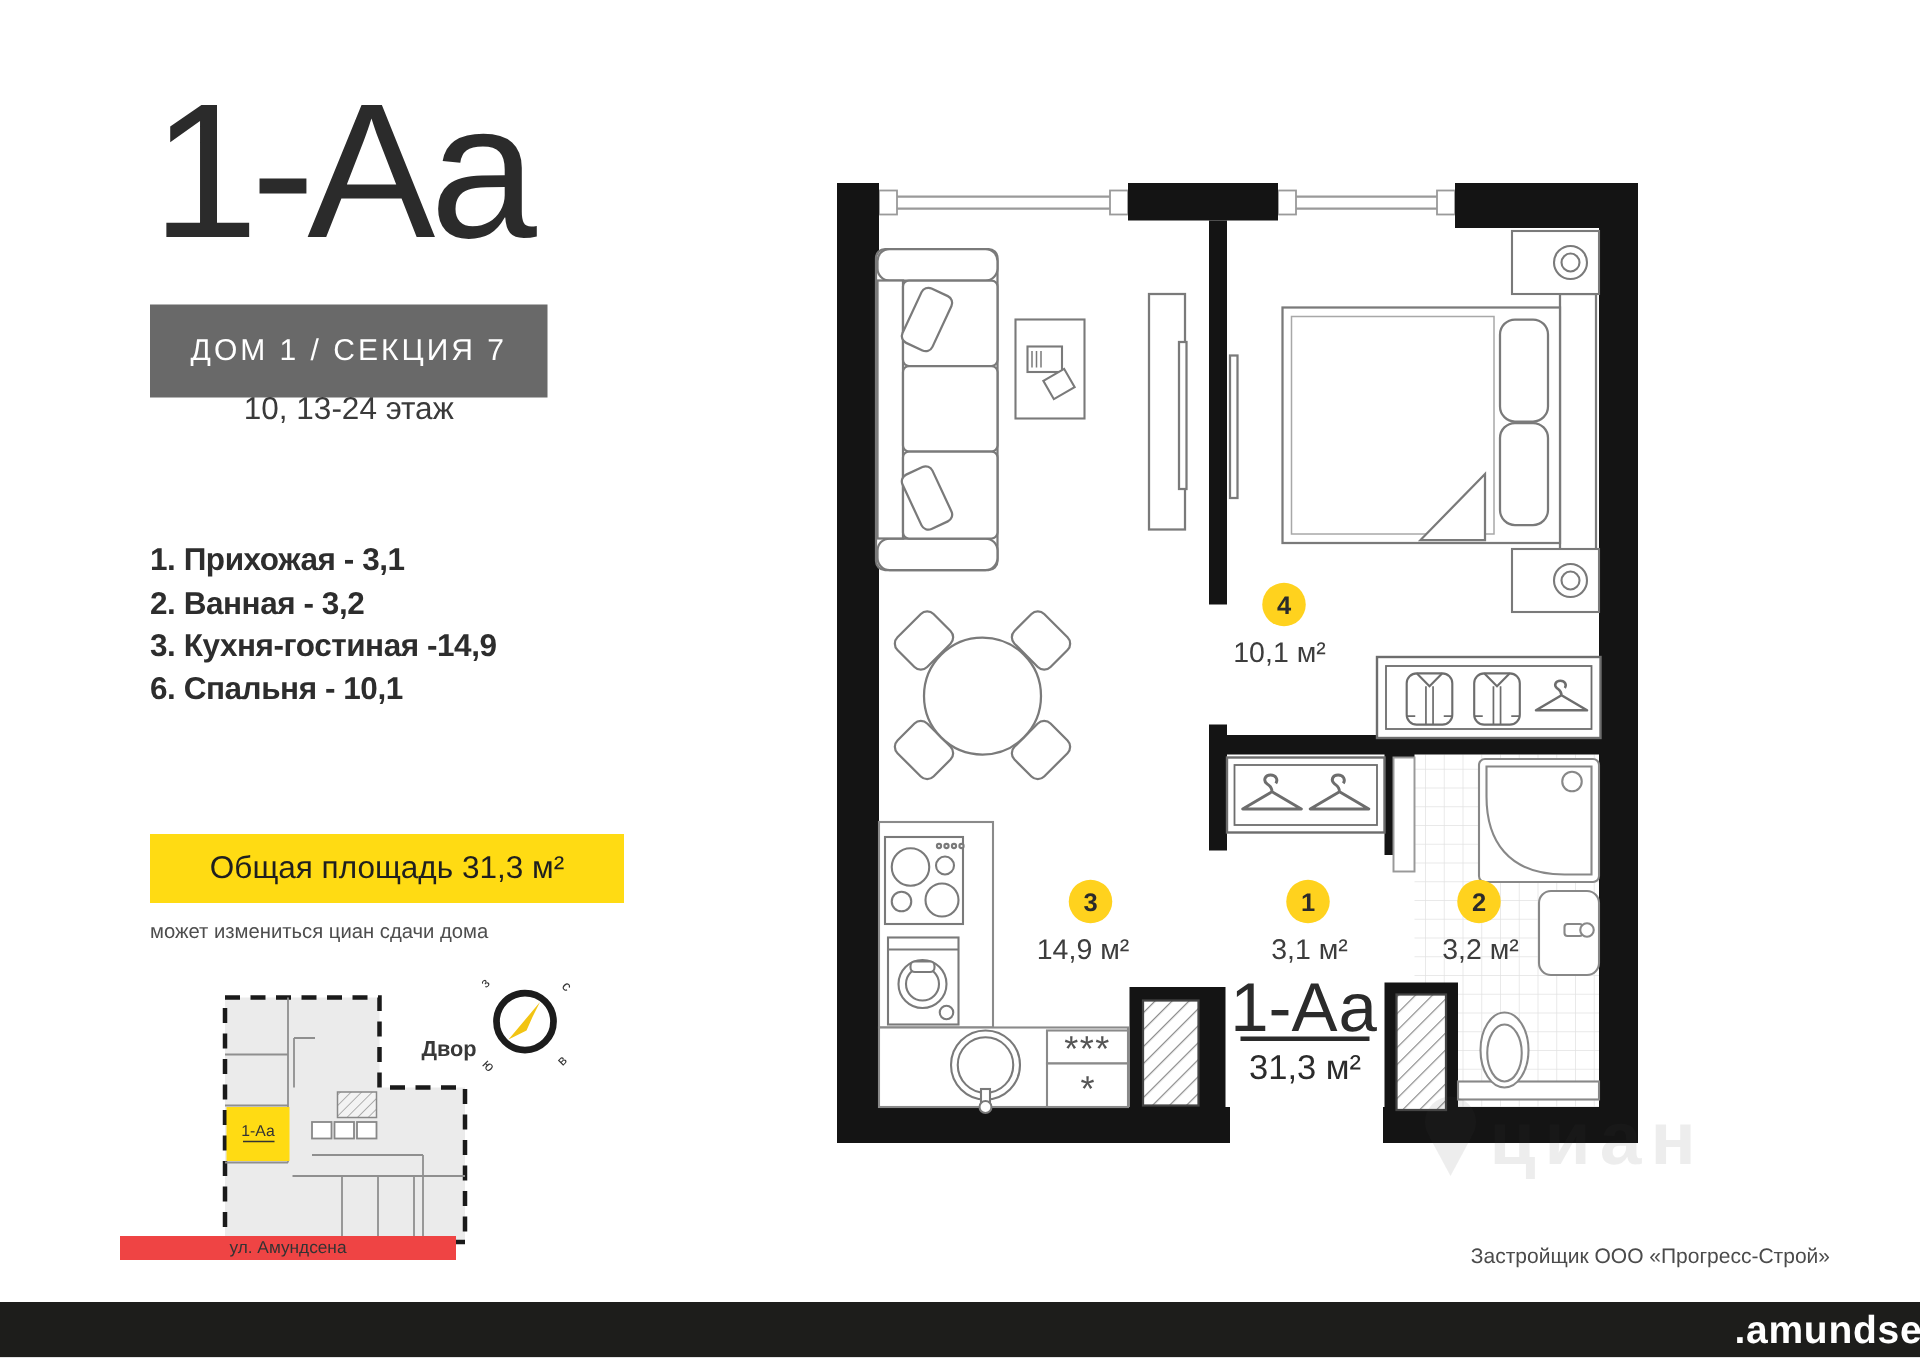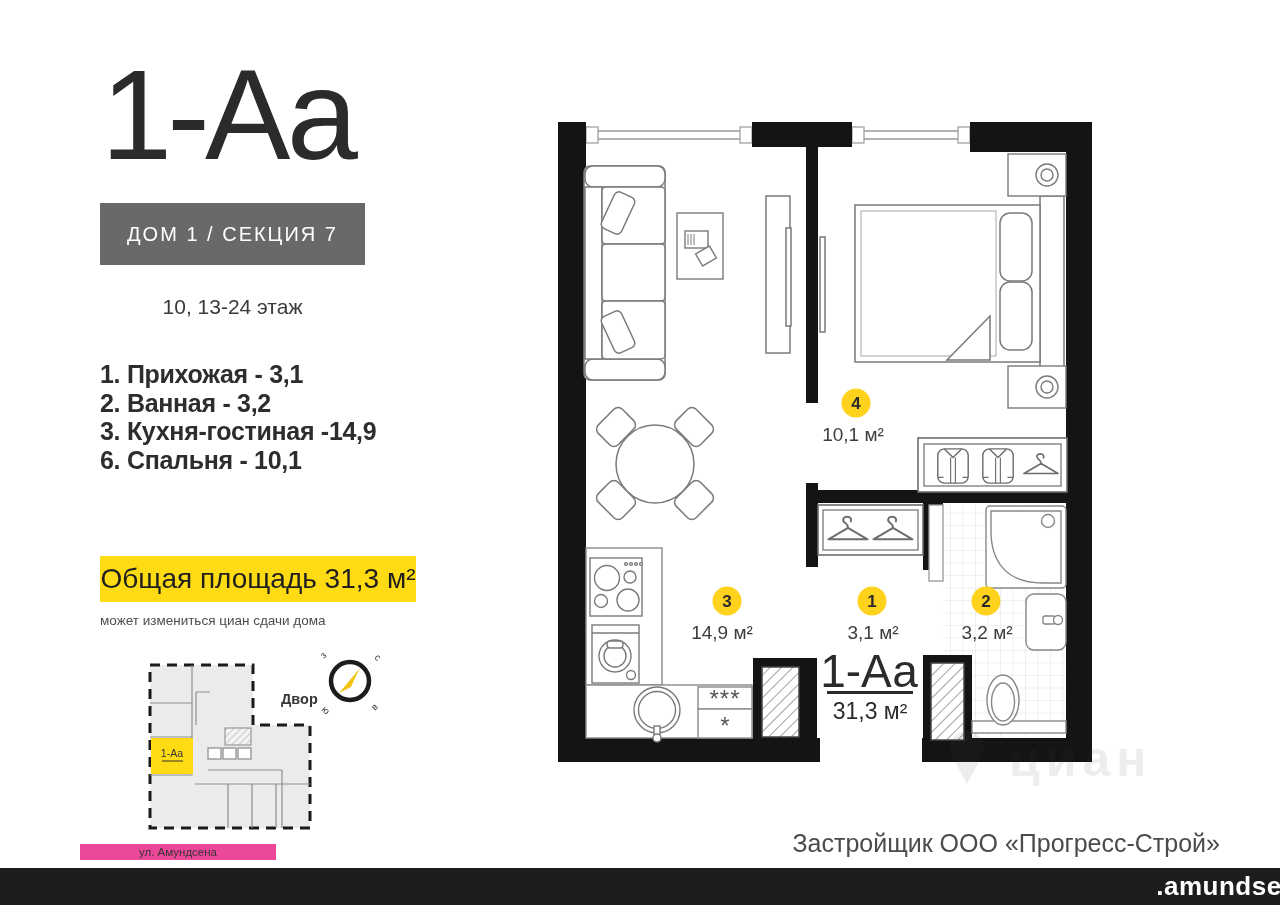--- a/index.html
+++ b/index.html
@@ -5,36 +5,36 @@
   html,body{margin:0;padding:0;background:#fff;}
   .page{position:relative;width:1280px;height:905px;background:#ffffff;overflow:hidden;
         font-family:"Liberation Sans", sans-serif;color:#2b2b2b;}
   .abs{position:absolute;}
 
   
   .big-title{left:82px;top:48px;width:290px;text-align:center;font-size:128px;line-height:1.05;
              font-weight:400;letter-spacing:-5px;color:#2b2b2b;}
   .gray-box{left:100px;top:203px;width:265px;height:62px;background:#696969;display:flex;
             align-items:center;justify-content:center;color:#fff;font-size:20px;letter-spacing:2px;}
-  .floors{left:100px;top:261px;width:265px;text-align:center;font-size:21px;color:#3a3a3a;margin-top:34px;}
-  .room-list{left:100px;top:360px;font-size:25px;font-weight:700;line-height:28.5px;color:#2d2d2d;letter-spacing:-0.3px;}
+  .floors{left:100px;top:261px;width:265px;text-align:center;font-size:21px;color:#3a3a3a;}
+  .room-list{left:100px;top:360px;font-size:21px;font-weight:700;line-height:28.5px;color:#2d2d2d;letter-spacing:-0.3px;}
   .yellow-box{left:100px;top:556px;width:316px;height:46px;background:#FFDB13;display:flex;
-              align-items:center;justify-content:center;font-size:28px;color:#1f1f1f;}
+              align-items:center;justify-content:center;font-size:21px;color:#1f1f1f;}
   .note{left:100px;top:612px;width:330px;font-size:13.5px;line-height:17.5px;color:#4d4d4d;}
 
-  .street-bar{left:80px;top:844px;width:196px;height:16px;background:#ec4899;display:flex;
+  .street-bar{left:80px;top:824px;width:224px;height:16px;background:#ef4444;display:flex;
               align-items:center;justify-content:center;font-size:11.5px;color:#333;}
 
-  .developer{left:760px;top:829px;width:460px;text-align:right;font-size:25px;color:#4b4b4b;}
+  .developer{left:760px;top:829px;width:460px;text-align:right;font-size:14px;color:#4b4b4b;}
   .footer{left:0;top:868px;width:1280px;height:37px;background:#1D1D1B;display:flex;
           align-items:center;justify-content:flex-end;padding-left:48px;}
   .brand{color:#ffffff;font-size:26px;font-weight:700;margin-right:30px;letter-spacing:0.5px;}
 
   .watermark{left:945px;top:728px;display:flex;align-items:center;opacity:0.09;pointer-events:none;}
-  .watermark span{font-size:50px;font-weight:700;letter-spacing:6px;color:#444;margin-left:20px;}
+  .watermark span{font-size:50px;font-weight:700;letter-spacing:6px;color:#444;margin-left:4px;}
 
   svg text{font-family:"Liberation Sans", sans-serif;}
 </style>
 </head>
 <body>
 
 <div class="page">
 
   <div class="abs big-title">1-Аа</div>
 

